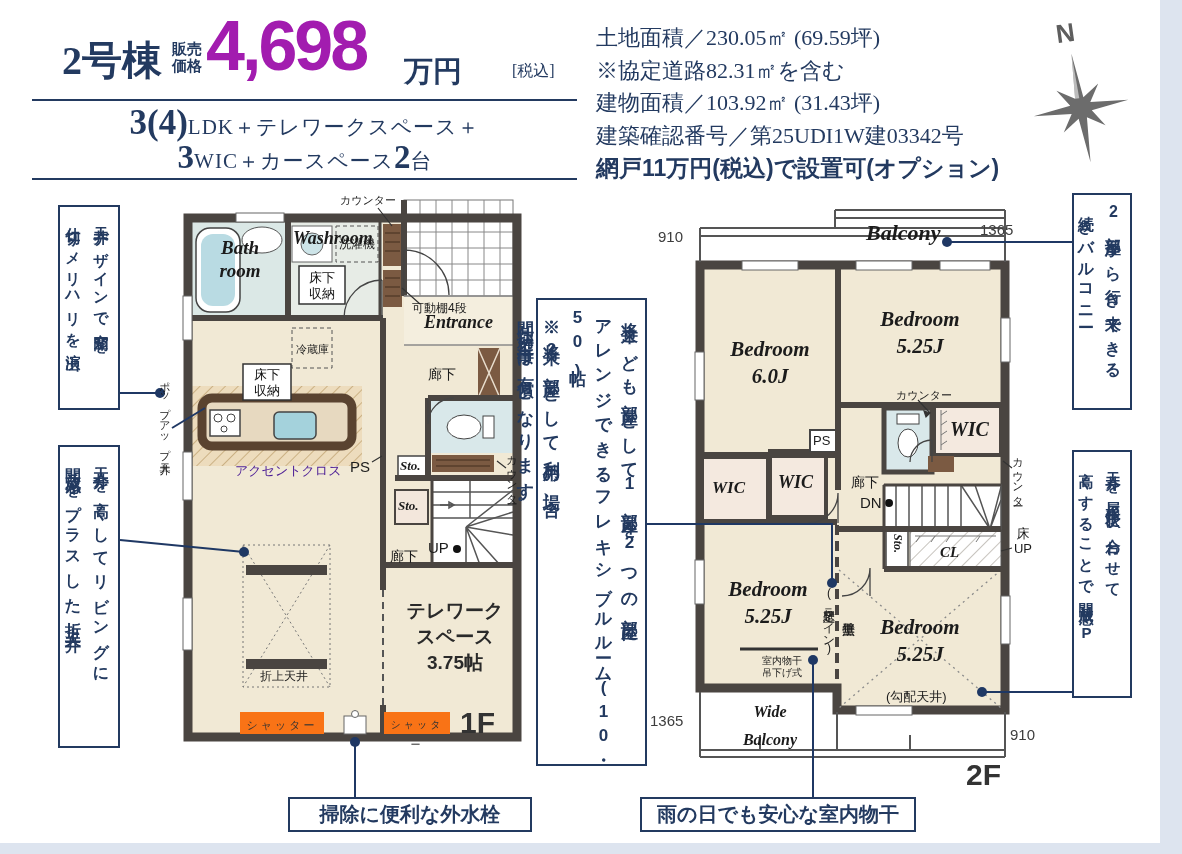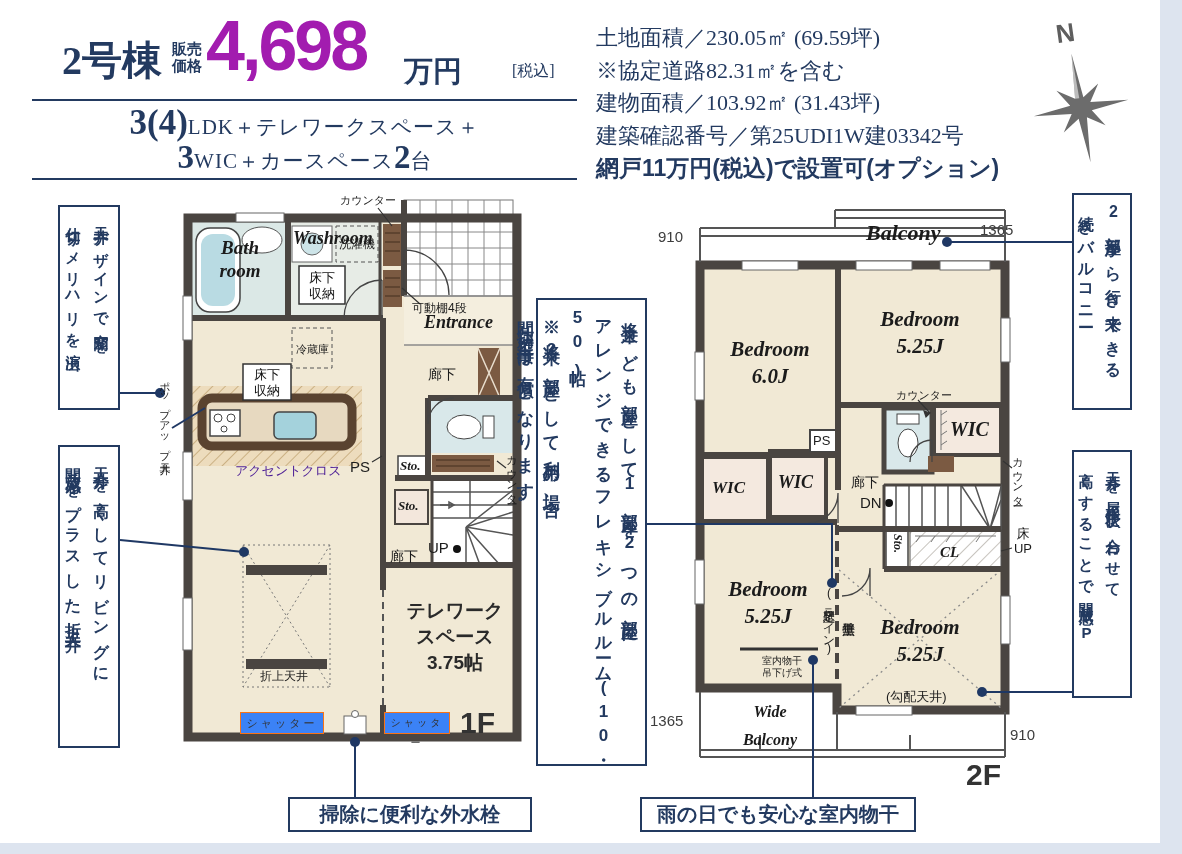--- a/index.html
+++ b/index.html
@@ -14,21 +14,21 @@
   .v{writing-mode:vertical-rl;text-orientation:upright;}
   .vbox{position:absolute;writing-mode:vertical-rl;text-orientation:upright;background:#fff;
         border:2px solid #233a60;color:#233a60;font-weight:bold;box-sizing:border-box;
         padding:8px 3px;}
   .vbox span{display:block;}
   .hbox{position:absolute;background:#fff;border:2px solid #233a60;color:#233a60;font-weight:bold;
         box-sizing:border-box;text-align:center;font-size:20px;line-height:31px;height:35px;}
   .dim{position:absolute;color:#3d3d3d;font-size:15px;}
   .sm{position:absolute;font-size:11px;color:#1c1c1c;}
   .med{position:absolute;font-size:13px;color:#1c1c1c;}
-  .shutter{position:absolute;background:#3b82f6;border:1px solid #f97316;color:#333;font-size:11px;
+  .shutter{position:absolute;background:#f97316;border:3px solid #f97316;color:#333;font-size:11px;
         letter-spacing:3px;text-align:center;box-sizing:border-box;}
   .floorlabel{position:absolute;font-size:30px;font-weight:bold;color:#333;}
   .rule{position:absolute;background:#233a60;height:2px;}
   .strip{position:absolute;background:#dde4ef;}
 </style>
 </head>
 <body>
 
 <div id="canvas">
 

